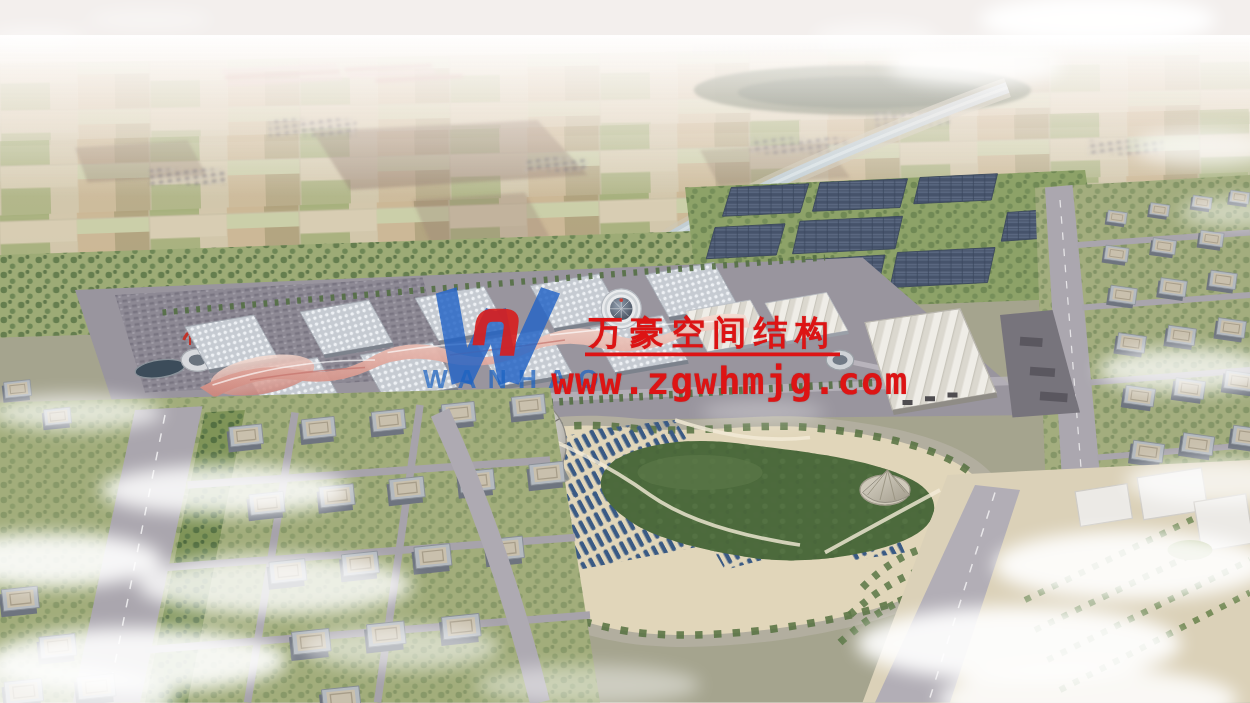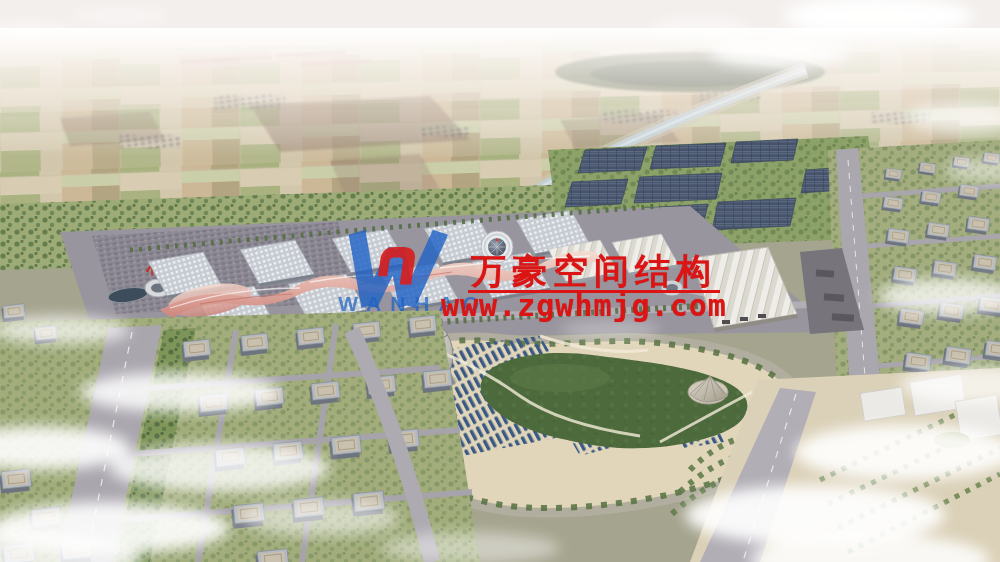--- a/index.html
+++ b/index.html
@@ -6,21 +6,21 @@
   .stage{position:relative;width:1000px;height:562px;overflow:hidden;
          font-family:"Liberation Sans",sans-serif;background:#e9e4da;}
   .stage svg.scene{position:absolute;left:0;top:0;}
   
   .wm-logo{position:absolute;left:338px;top:224px;width:128px;height:96px;pointer-events:none;}
   .wm-logo-text{position:absolute;left:328px;top:292px;width:160px;text-align:right;
     font-weight:bold;font-size:21px;letter-spacing:9px;color:rgba(28,98,192,.72);
     font-family:"Liberation Sans",sans-serif;white-space:nowrap;}
   .wm-cn{position:absolute;left:468px;top:253px;
     font-family:"DejaVu Serif","Liberation Serif",serif;
-    font-size:35px;font-weight:bold;letter-spacing:6px;color:#dd1414;
+    font-size:27px;font-weight:bold;letter-spacing:6px;color:#dd1414;
     border-bottom:3px solid #dd1414;padding:0 3px 2px 3px;line-height:1.0;
     text-shadow:0 0 1px rgba(130,0,0,.45);white-space:nowrap;}
   .wm-url{position:absolute;left:441px;top:288px;
     font-family:"DejaVu Sans Mono","Liberation Mono",monospace;
     font-size:30px;font-weight:bold;letter-spacing:1px;color:#dd1414;
     text-shadow:0 0 1px rgba(130,0,0,.45);white-space:nowrap;}
 </style>
 </head>
 <body>
 

